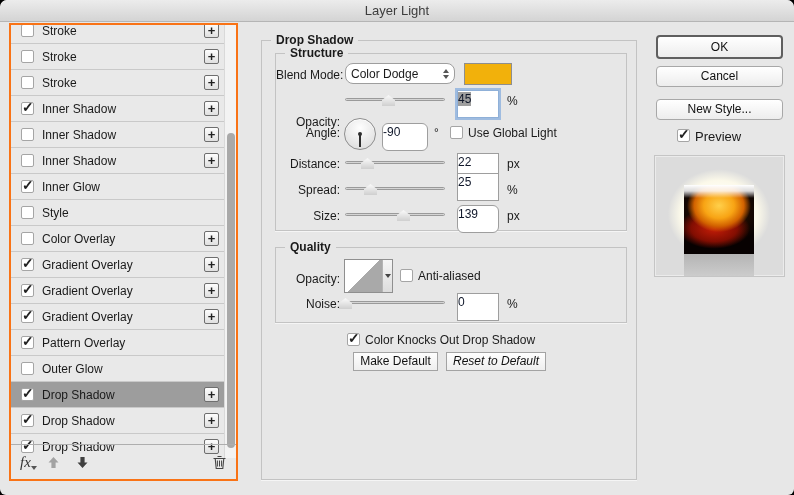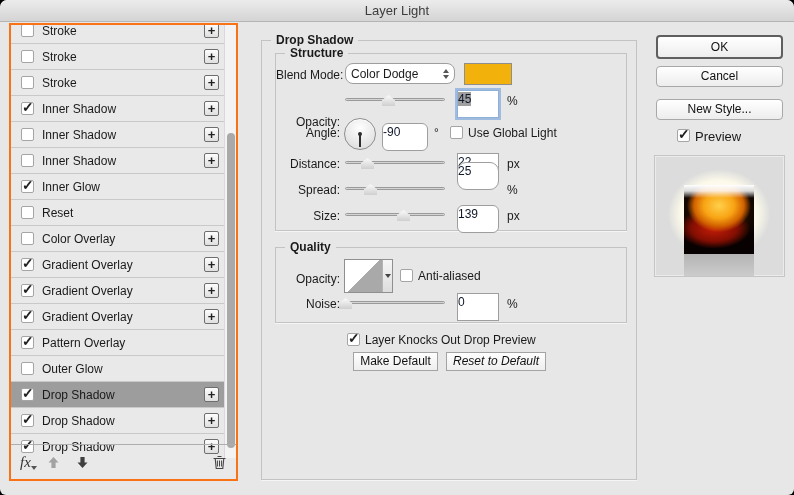--- a/index.html
+++ b/index.html
@@ -146,21 +146,21 @@
             <span class="cb"></span>
             <span class="row-label">Inner Shadow</span>
             <span class="plus">+</span>
           </div>
           <div class="row">
             <span class="cb checked"></span>
             <span class="row-label">Inner Glow</span>
           </div>
           <div class="row">
             <span class="cb"></span>
-            <span class="row-label">Reset</span>
+            <span class="row-label">Style</span>
           </div>
           <div class="row">
             <span class="cb"></span>
             <span class="row-label">Color Overlay</span>
             <span class="plus">+</span>
           </div>
           <div class="row">
             <span class="cb checked"></span>
             <span class="row-label">Gradient Overlay</span>
             <span class="plus">+</span>
@@ -261,21 +261,21 @@
           <div class="thumb" style="left: 22%;"></div>
       </div>
       <div class="vfield" style="left:181px;top:99px;"><span>22</span></div>
       <span class="unit" style="left:231px;top:103px;">px</span>
 
       <span class="ctl-label" style="top:129px;">Spread:</span>
       <div class="slider" style="left:69px;top:128px;">
         <div class="track"></div>
           <div class="thumb" style="left: 25%;"></div>
       </div>
-      <div class="vfield" style="left:181px;top:108px;border-radius:9px;"><span>25</span></div>
+      <div class="vfield" style="left:181px;top:119px;"><span>25</span></div>
       <span class="unit" style="left:231px;top:129px;">%</span>
 
       <span class="ctl-label" style="top:155px;">Size:</span>
       <div class="slider" style="left:69px;top:154px;">
         <div class="track"></div>
           <div class="thumb" style="left: 58%;"></div>
       </div>
       <div class="vfield" style="left:181px;top:151px;border-radius:6px;"><span>139</span></div>
       <span class="unit" style="left:231px;top:155px;">px</span>
     </div>
@@ -296,21 +296,21 @@
       <span class="q-label" style="top:49px;">Noise:</span>
       <div class="slider" style="left:69px;top:48px;">
         <div class="track"></div>
           <div class="thumb" style="left: 0%;"></div>
       </div>
       <div class="vfield" style="left:181px;top:45px;"><span>0</span></div>
       <span class="unit" style="left:231px;top:49px;">%</span>
     </div>
 
     <span class="checkbox checked" style="left:85px;top:292px;"></span>
-    <span class="cb-text" style="left:103px;top:292px;">Layer Knocks Out Drop Preview</span>
+    <span class="cb-text" style="left:103px;top:292px;">Color Knocks Out Drop Shadow</span>
 
     <div class="push" style="left:91px;top:311px;width:85px;">Make Default</div>
     <div class="push" style="left:184px;top:311px;width:100px;font-style:italic;">Reset to Default</div>
   </div>
 
   <div class="btn btn-ok">OK</div>
   <div class="btn btn-cancel">Cancel</div>
   <div class="btn btn-new">New Style...</div>
   <span class="checkbox checked" style="left:677px;top:129px;"></span>
   <span class="cb-text" style="left:695px;top:129px;font-size:13px;">Preview</span>

